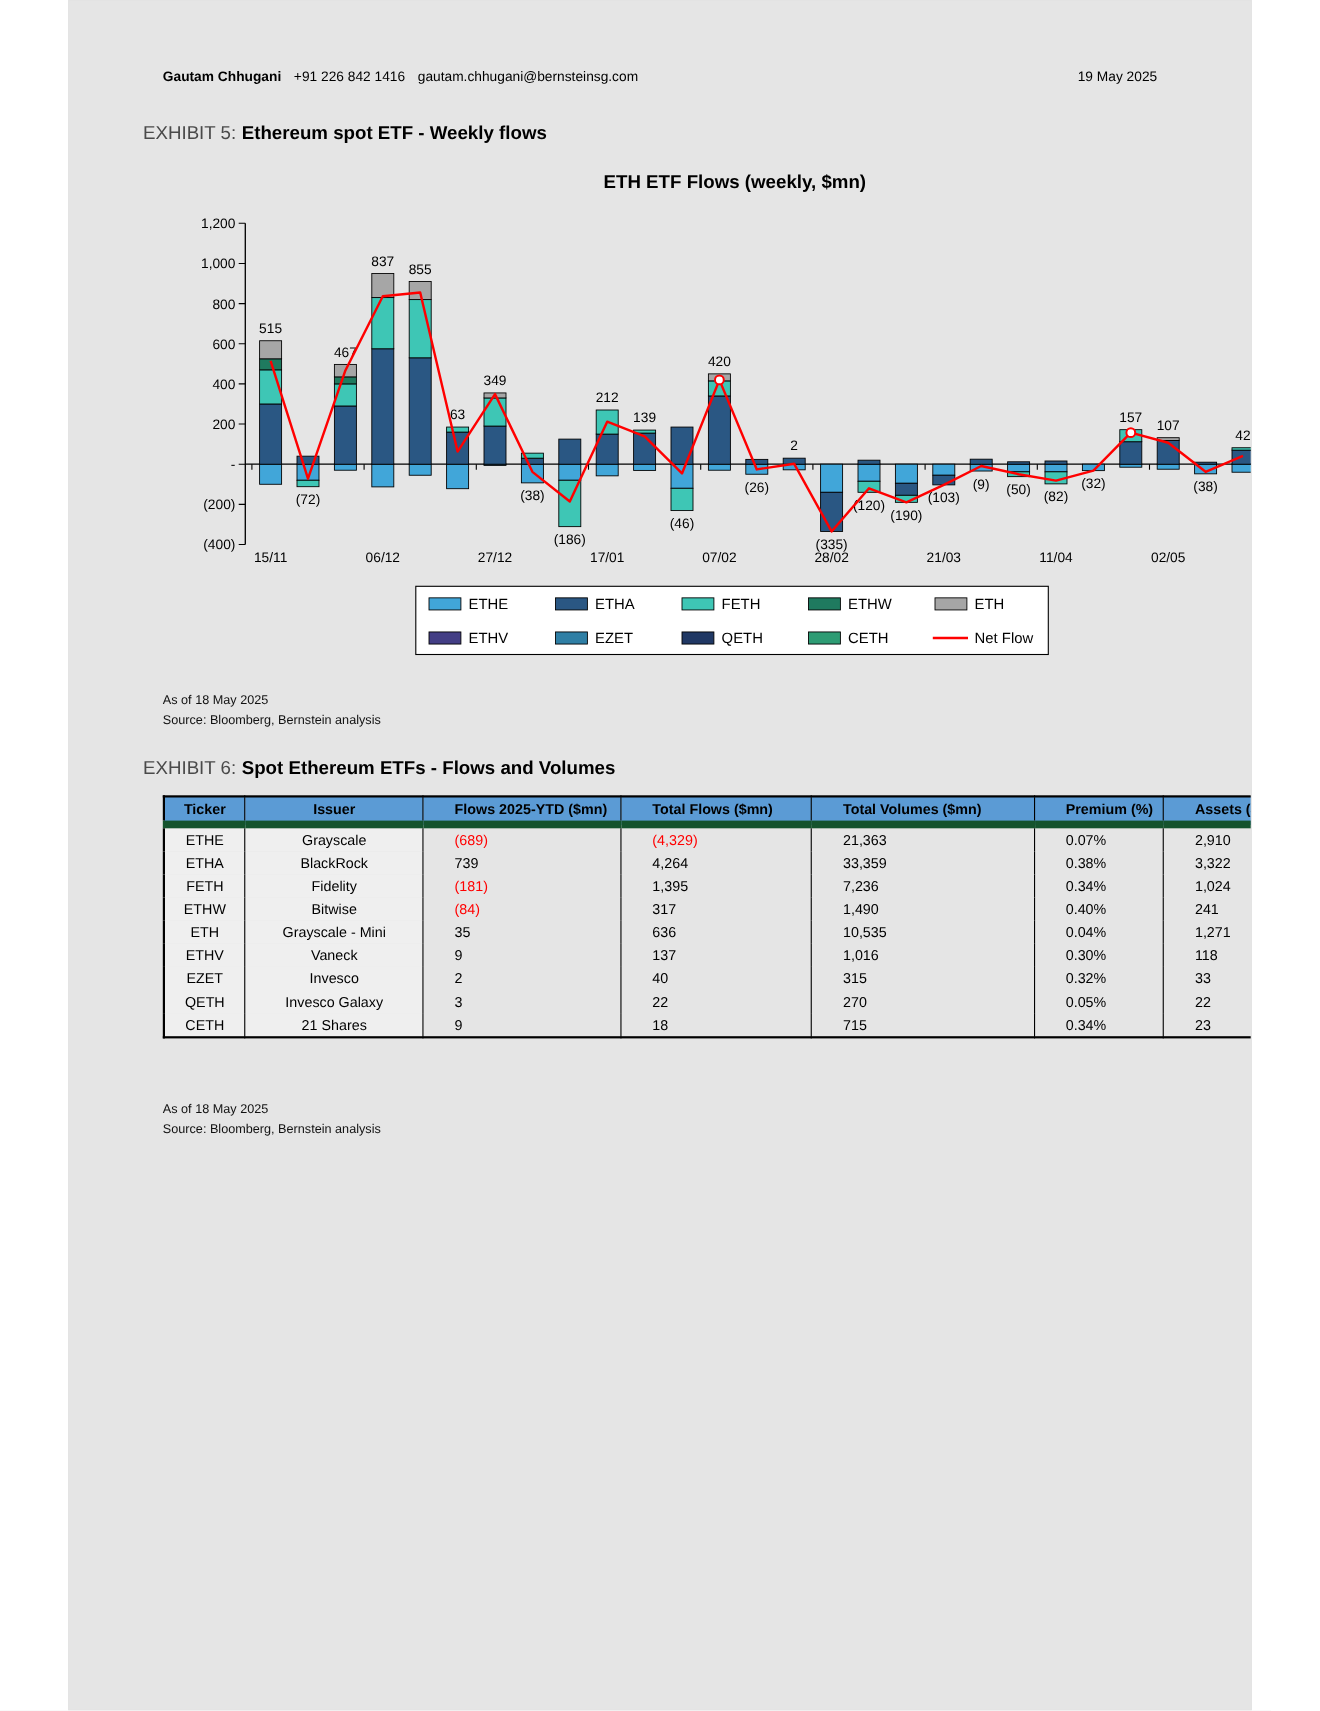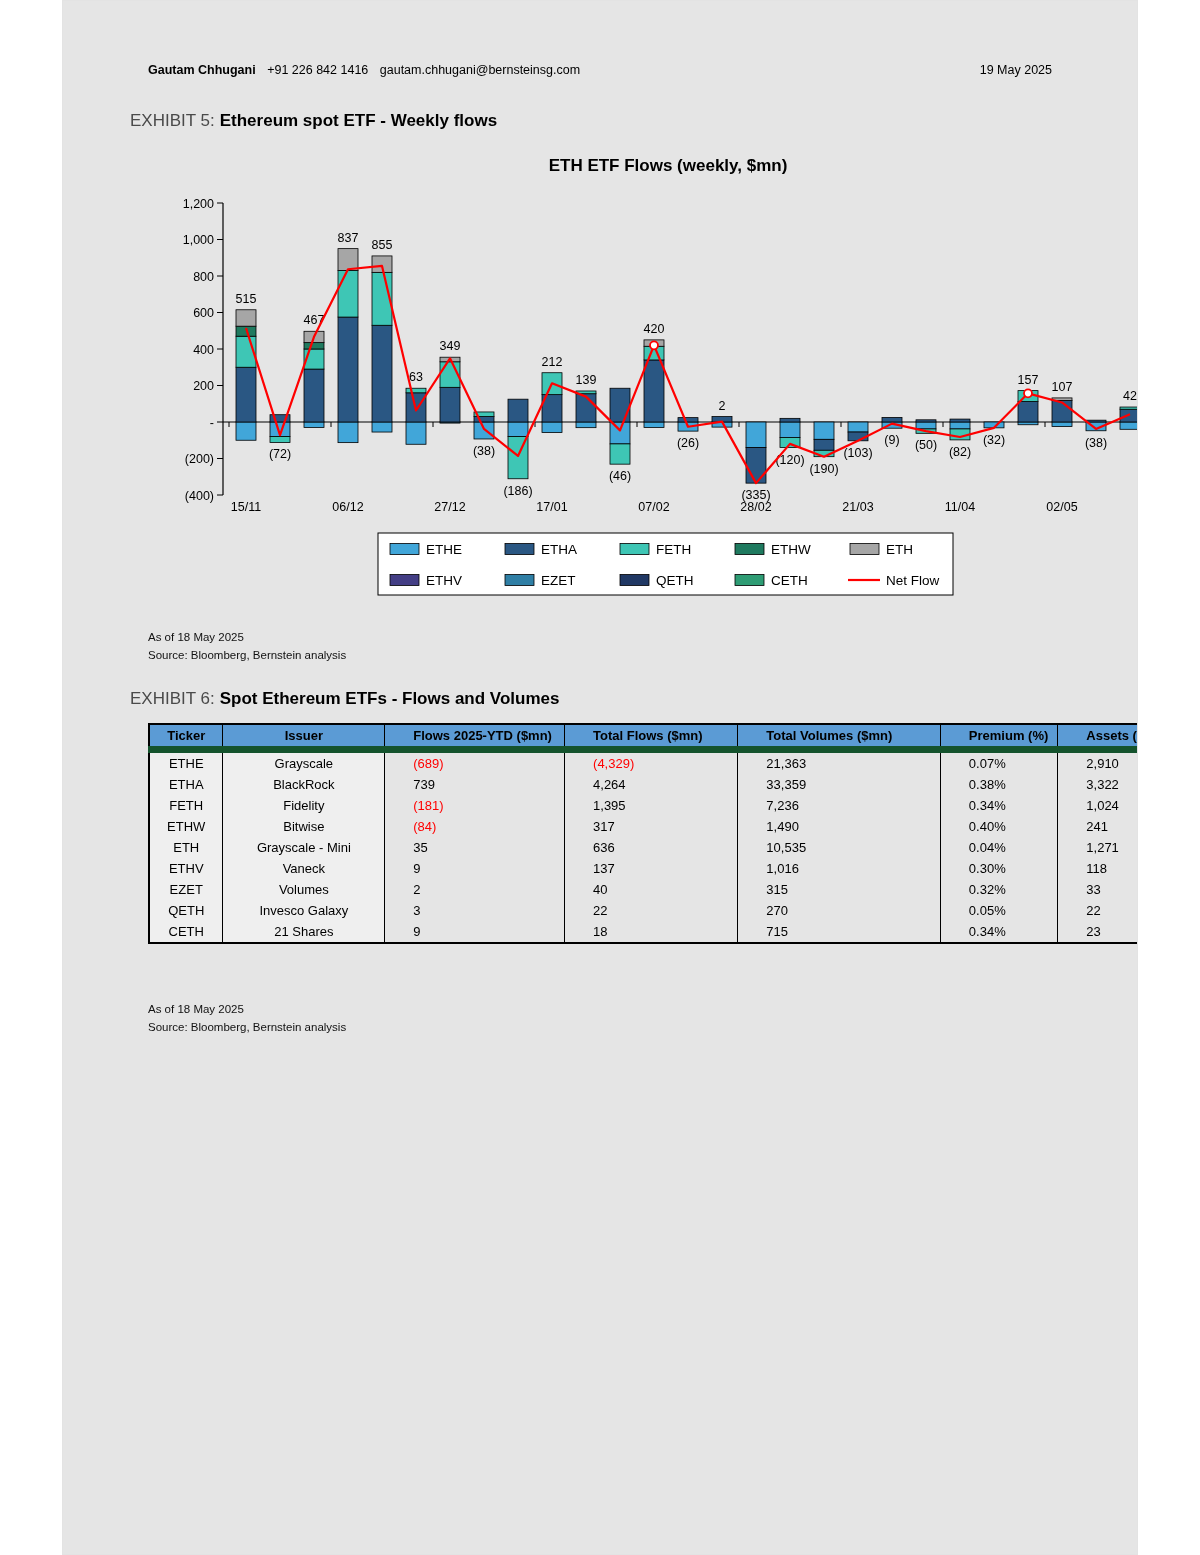--- a/index.html
+++ b/index.html
@@ -338,21 +338,21 @@
             <td class="c">ETHV</td>
             <td class="c">Vaneck</td>
             <td class="r">9</td>
             <td class="r">137</td>
             <td class="r">1,016</td>
             <td class="r">0.30%</td>
             <td class="r">118</td>
           </tr>
           <tr class="data">
             <td class="c">EZET</td>
-            <td class="c">Volumes</td>
+            <td class="c">Invesco</td>
             <td class="r">2</td>
             <td class="r">40</td>
             <td class="r">315</td>
             <td class="r">0.32%</td>
             <td class="r">33</td>
           </tr>
           <tr class="data">
             <td class="c">QETH</td>
             <td class="c">Invesco Galaxy</td>
             <td class="r">3</td>

